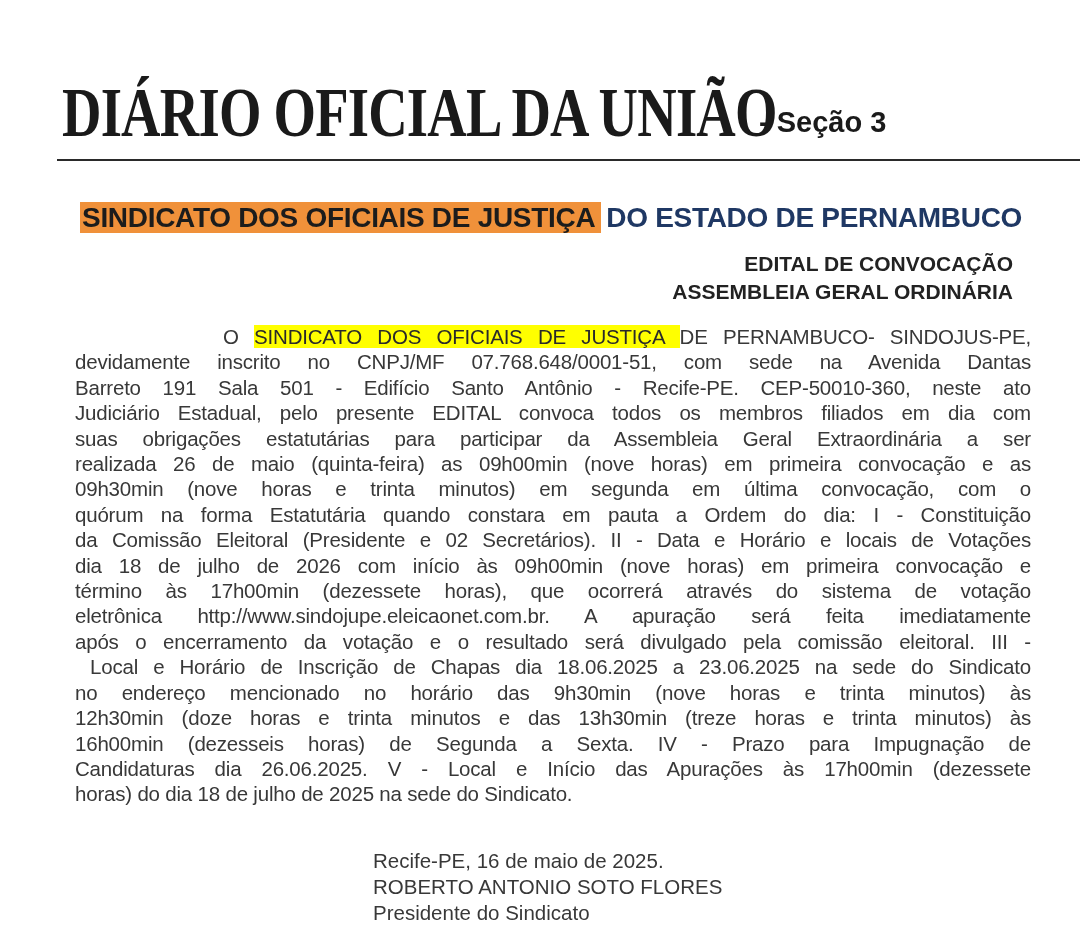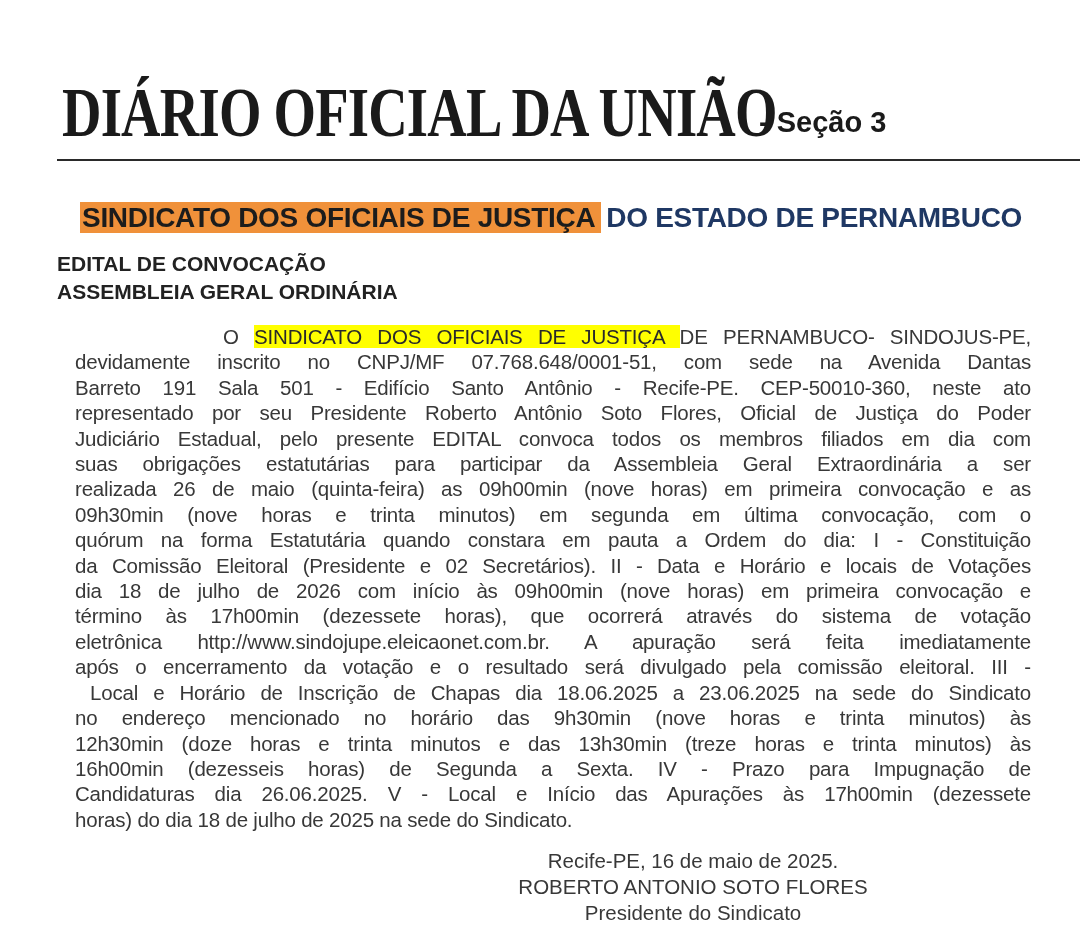--- a/index.html
+++ b/index.html
@@ -53,21 +53,21 @@
     background:var(--highlight-orange);
     color:#1c1c1c;
     padding:0 6px 0 2px;
   }
   .org-rest{
     color:var(--title-blue);
     margin-left:5px;
   }
   .subtitle{
     position:absolute;left:57px;top:250px;width:956px;
-    text-align:left;
+    text-align:right;
     font-weight:700;font-size:21px;line-height:28px;
     color:#222222;
   }
   
   .edital-body{
     position:absolute;left:75px;top:324px;width:956px;
     font-size:20.5px;line-height:25.4px;
     letter-spacing:-0.2px;
     color:var(--text-color);
   }
@@ -75,21 +75,20 @@
     white-space:nowrap;
     text-align:justify;
     text-align-last:justify;
   }
   .body-line.first{padding-left:148px;}
   .body-line.last{text-align-last:left;}
   .hl-yellow{background:var(--highlight-yellow);color:#2a2a2a;}
   
   .sign-block{
     position:absolute;left:373px;top:848px;width:640px;
-    text-align:center;
     font-size:20.5px;line-height:26px;
     color:var(--text-color);
   }
 </style>
 </head>
 <body>
 
 <div class="page">
 
   <div class="masthead">DIÁRIO OFICIAL DA UNIÃO</div>
@@ -102,21 +101,20 @@
 
   <div class="subtitle">
     <div>EDITAL DE CONVOCAÇÃO</div>
     <div>ASSEMBLEIA GERAL ORDINÁRIA</div>
   </div>
 
   <div class="edital-body">
       <div class="body-line first"><span>O </span><span class="hl-yellow">SINDICATO DOS OFICIAIS DE JUSTIÇA </span><span>DE PERNAMBUCO- SINDOJUS-PE,</span></div>
       <div class="body-line">devidamente inscrito no CNPJ/MF 07.768.648/0001-51, com sede na Avenida Dantas</div>
       <div class="body-line">Barreto 191 Sala 501 - Edifício Santo Antônio - Recife-PE. CEP-50010-360, neste ato</div>
-      <div class="body-line">representado por seu Presidente Roberto Antônio Soto Flores, Oficial de Justiça do Poder</div>
       <div class="body-line">Judiciário Estadual, pelo presente EDITAL convoca todos os membros filiados em dia com</div>
       <div class="body-line">suas obrigações estatutárias para participar da Assembleia Geral Extraordinária a ser</div>
       <div class="body-line">realizada 26 de maio (quinta-feira) as 09h00min (nove horas) em primeira convocação e as</div>
       <div class="body-line">09h30min (nove horas e trinta minutos) em segunda em última convocação, com o</div>
       <div class="body-line">quórum na forma Estatutária quando constara em pauta a Ordem do dia: I - Constituição</div>
       <div class="body-line">da Comissão Eleitoral (Presidente e 02 Secretários). II - Data e Horário e locais de Votações</div>
       <div class="body-line">dia 18 de julho de 2026 com início às 09h00min (nove horas) em primeira convocação e</div>
       <div class="body-line">término às 17h00min (dezessete horas), que ocorrerá através do sistema de votação</div>
       <div class="body-line">eletrônica http://www.sindojupe.eleicaonet.com.br. A apuração será feita imediatamente</div>
       <div class="body-line">após o encerramento da votação e o resultado será divulgado pela comissão eleitoral. III -</div>

